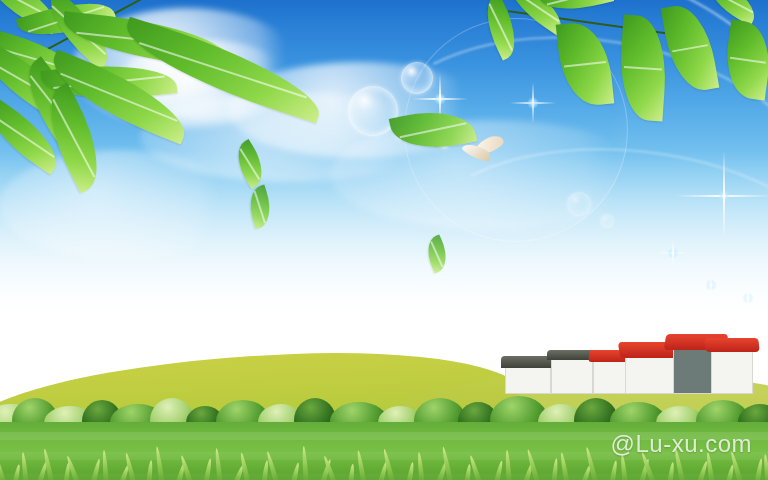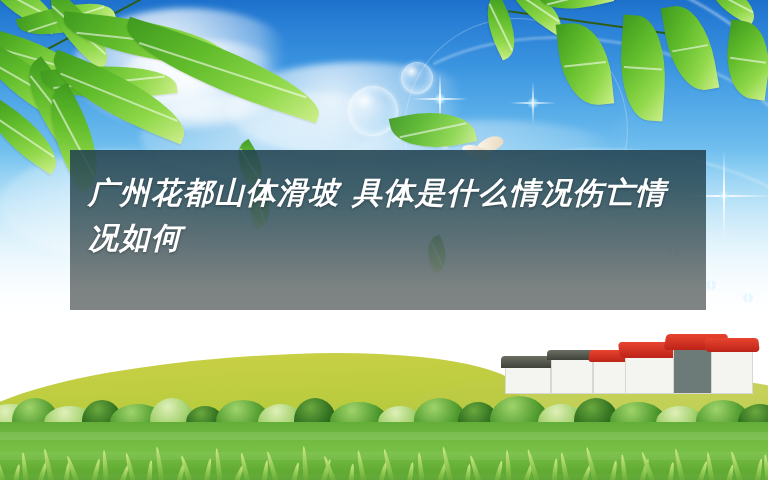--- a/index.html
+++ b/index.html
@@ -439,18 +439,16 @@
       <div class="blade" style="left:681px; height:38px; transform: rotate(-12deg);"></div>
       <div class="blade" style="left:696px; height:26px; transform: rotate(18deg);"></div>
       <div class="blade" style="left:710px; height:34px; transform: rotate(-8deg);"></div>
       <div class="blade" style="left:725px; height:22px; transform: rotate(14deg);"></div>
       <div class="blade" style="left:739px; height:36px; transform: rotate(-16deg);"></div>
       <div class="blade" style="left:754px; height:28px; transform: rotate(10deg);"></div>
       <div class="blade" style="left:766px; height:32px; transform: rotate(-6deg);"></div>
     </div>
   </div>
 
-  <div class="title-box">
-    <div class="title-text">广州花都山体滑坡 具体是什么情况伤亡情况如何</div>
-  </div>
-
+
+  <div class="watermark">@Lu-xu.com</div>
 
 </div>
 
 </body></html>

